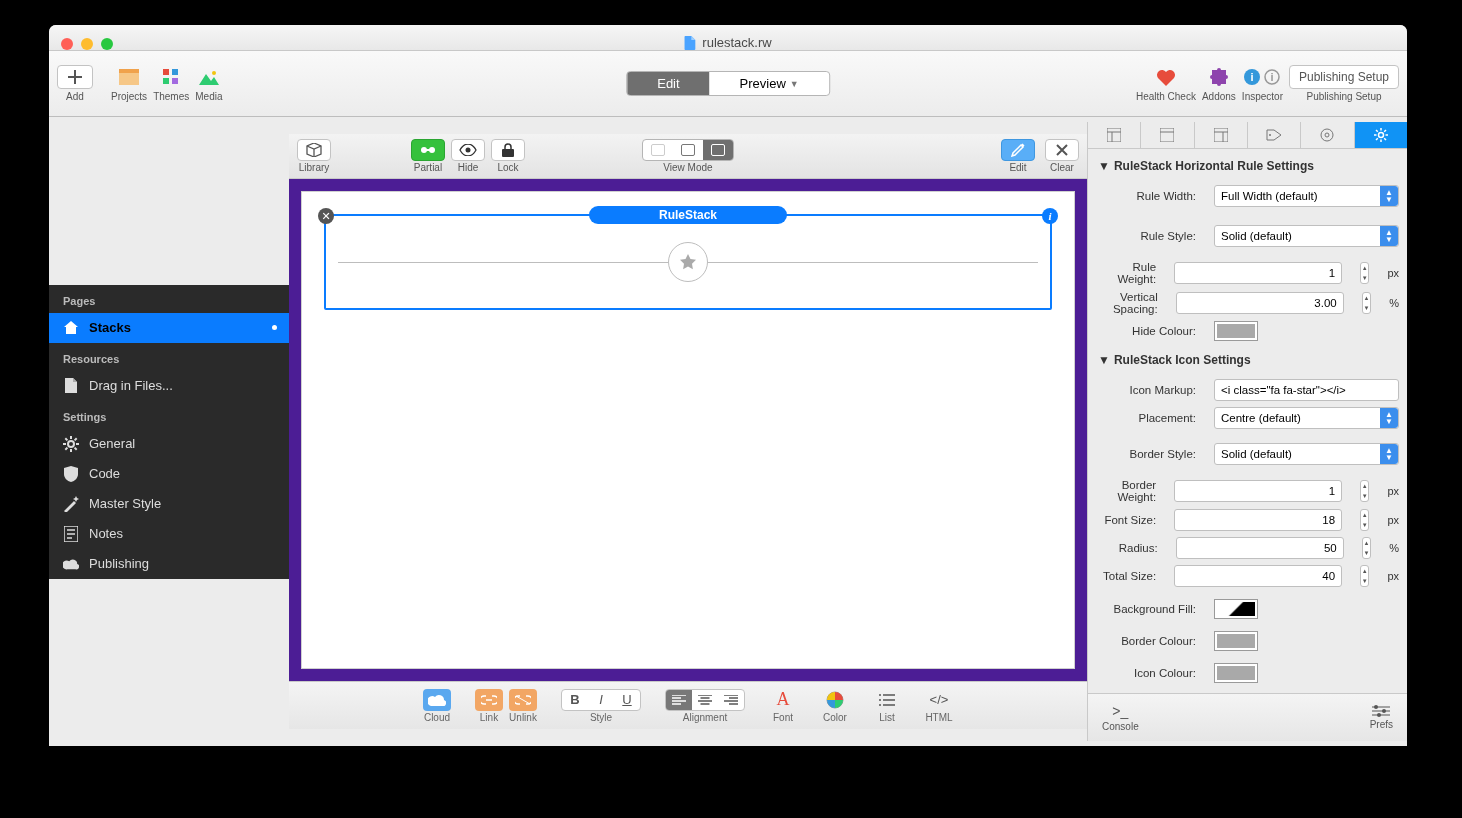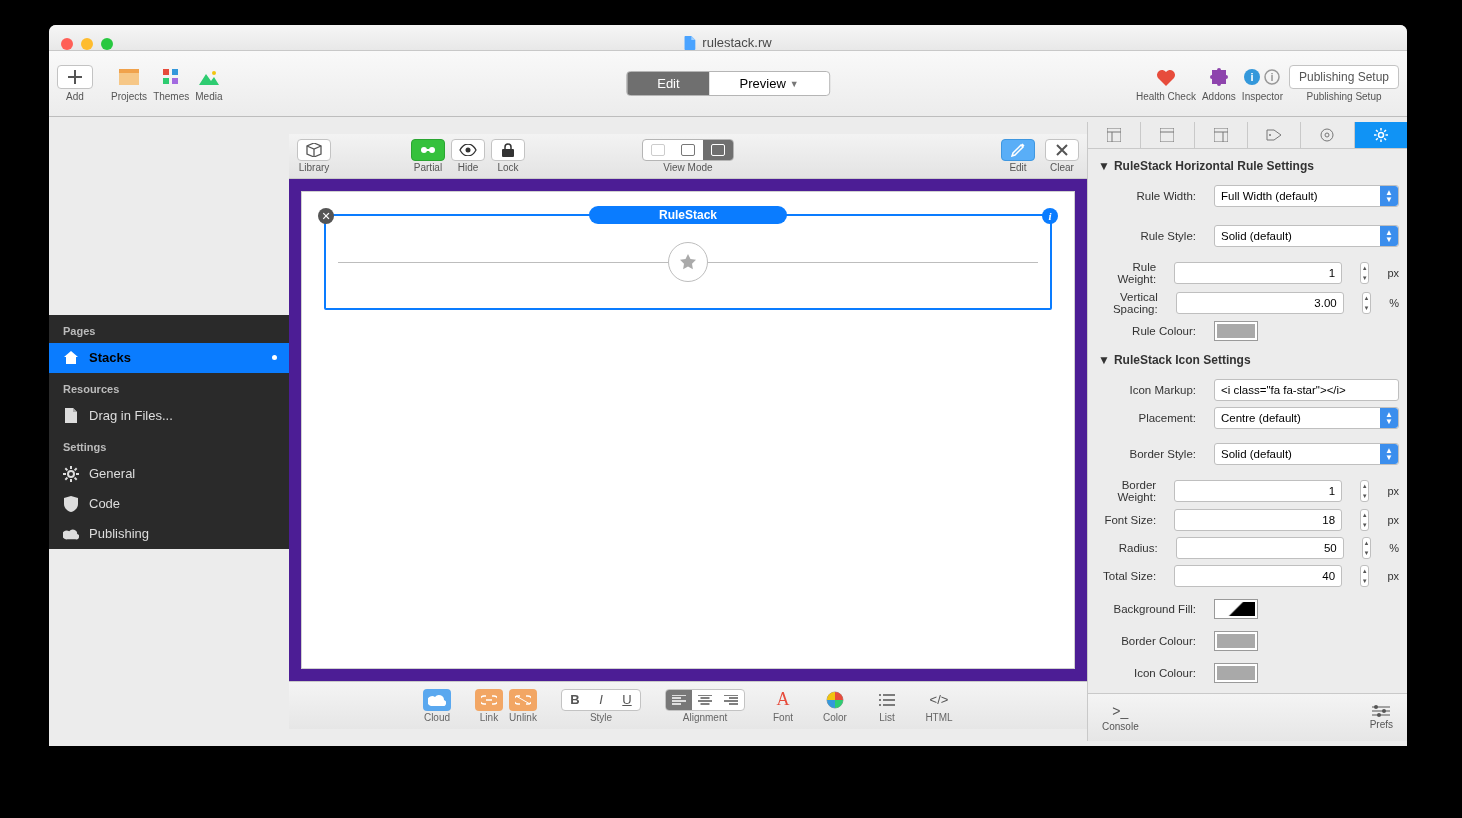--- a/index.html
+++ b/index.html
@@ -252,20 +252,37 @@
       <div class="side-item">
         <span class="side-icon">
             <svg width="14" height="16" viewBox="0 0 14 16">
               <path d="M7 0l7 2v6c0 4-3 7-7 8-4-1-7-4-7-8V2z" fill="#ddd"></path>
             </svg>
           </span>
         <span>Code</span>
       </div>
       <div class="side-item">
         <span class="side-icon">
+            <svg width="16" height="16" viewBox="0 0 16 16">
+              <path d="M1 15l10-10 2 2L3 17zM12 2l1-2 1 2 2 1-2 1-1 2-1-2-2-1z" fill="#ddd"></path>
+            </svg>
+          </span>
+        <span>Master Style</span>
+      </div>
+      <div class="side-item">
+        <span class="side-icon">
+            <svg width="14" height="16" viewBox="0 0 14 16">
+              <rect width="14" height="16" rx="1" fill="none" stroke="#ddd" stroke-width="1.5"></rect>
+              <path d="M3 4h8M3 8h8M3 12h5" stroke="#ddd" stroke-width="1.5"></path>
+            </svg>
+          </span>
+        <span>Notes</span>
+      </div>
+      <div class="side-item">
+        <span class="side-icon">
             <svg width="18" height="12" viewBox="0 0 18 12">
               <path d="M5 12a5 5 0 1 1 2-9 5 5 0 0 1 9 3 3 3 0 0 1-2 6z" fill="#ddd"></path>
             </svg>
           </span>
         <span>Publishing</span>
       </div>
     </div>
 
     <div class="canvas-wrap">
       <div class="canvas-toolbar">
@@ -534,21 +551,21 @@
               <div class="insp-label">Vertical Spacing:</div>
             <input class="insp-input" value="3.00" style="">
             <div class="insp-stepper">
                 <span>▲</span>
                 <span>▼</span>
               </div>
             <div class="insp-unit">%</div>
             </div>
 
           <div class="insp-row">
-              <div class="insp-label">Rule Colour:</div>
+              <div class="insp-label">Hide Colour:</div>
             <div class="insp-swatch"></div>
             </div>
         </div>
 
         <div class="insp-section">
           <div class="insp-sechead">
               <span>▼</span>
               <span>RuleStack Icon Settings</span>
             </div>
 

